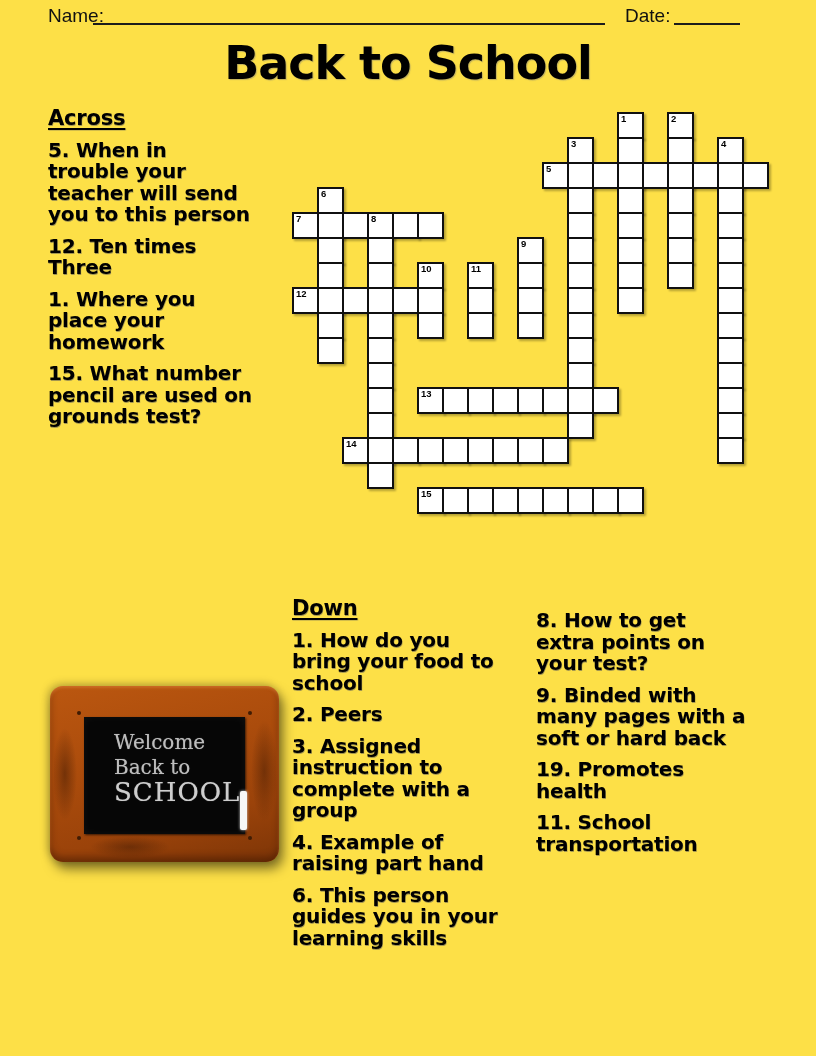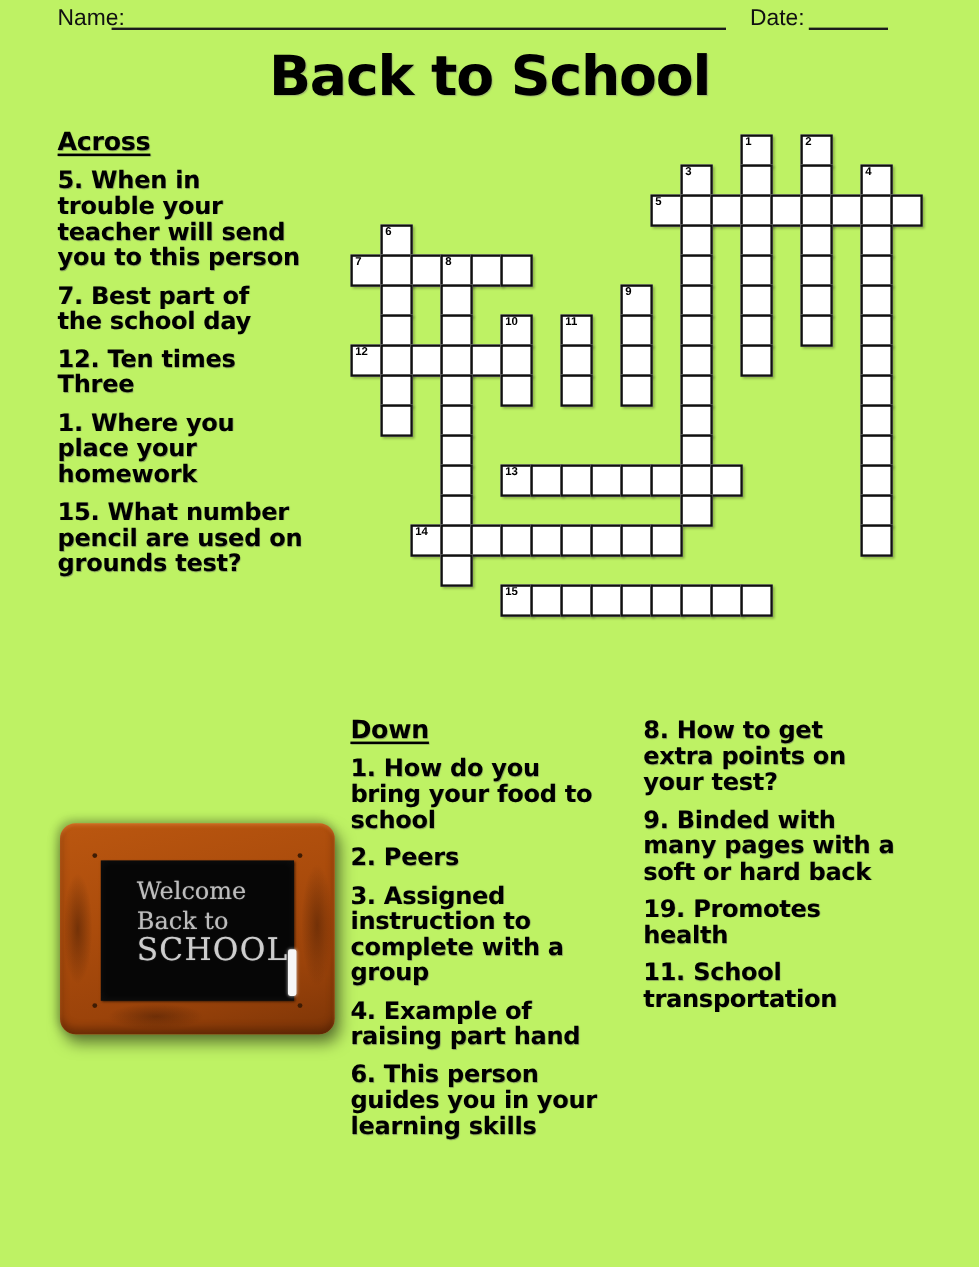--- a/index.html
+++ b/index.html
@@ -1,16 +1,16 @@
 <!DOCTYPE html>
 <html><head>
 <meta charset="utf-8">
 <style>
   html,body{margin:0;padding:0;background:#fff;}
-  .page{position:relative;width:816px;height:1056px;background:#bef264;overflow:hidden;
+  .page{position:relative;width:816px;height:1056px;background:#fde047;overflow:hidden;
         font-family:"Liberation Sans",sans-serif;color:#000;}
 
   
   .hdr-label{position:absolute;font-size:19px;color:#111;}
   .name-label{left:48px;top:5px;}
   .date-label{left:625px;top:5px;}
   .blank-line{position:absolute;height:0;border-top:2px solid #1c1c1c;}
   .name-line{left:93px;top:23px;width:512px;}
   .date-line{left:674px;top:23px;width:66px;}
 
@@ -22,21 +22,21 @@
   
   .clue-block{position:absolute;font-family:"DejaVu Sans",sans-serif;font-weight:bold;
               font-size:20px;line-height:21.5px;letter-spacing:-0.2px;
               text-shadow:0.5px 0.5px 0.6px rgba(90,90,90,.55);}
   .across-block{left:48px;top:108px;width:242px;}
   .down-left-block{left:292px;top:598px;width:226px;}
   .down-right-block{left:536px;top:598px;width:236px;}
   .clue-heading{font-size:21px;text-decoration:underline;text-decoration-thickness:2px;
                 text-underline-offset:3px;margin:0 0 9px 0;}
   .clue{margin:10px 0 0 0;}
-  .clue:first-child{margin-top:0;}
+  .clue:first-child{margin-top:12px;}
   .ctext{white-space:pre-line;}
 
   
   .grid{position:absolute;left:292px;top:112px;width:479px;height:404px;}
   .cell{position:absolute;width:27px;height:27px;box-sizing:border-box;
         border:2px solid #101010;background:#ffffff;
         box-shadow:2px 2px 2px rgba(0,0,0,.28);}
   .cellnum{position:absolute;top:0;left:2px;font-size:9.5px;line-height:10px;
            font-weight:bold;font-family:"Liberation Sans",sans-serif;color:#000;}
 
@@ -77,22 +77,20 @@
   <div class="blank-line date-line"></div>
 
   <div class="title">Back to School</div>
 
   <div class="clue-block across-block">
     <p class="clue-heading">Across</p>
     <p class="clue"><span class="cnum">5.</span> <span class="ctext">When in
 trouble your
 teacher will send
 you to this person</span></p>
-    <p class="clue"><span class="cnum">7.</span> <span class="ctext">Best part of
-the school day</span></p>
     <p class="clue"><span class="cnum">12.</span> <span class="ctext">Ten times
 Three</span></p>
     <p class="clue"><span class="cnum">1.</span> <span class="ctext">Where you
 place your
 homework</span></p>
     <p class="clue"><span class="cnum">15.</span> <span class="ctext">What number
 pencil are used on
 grounds test?</span></p>
   </div>
 

